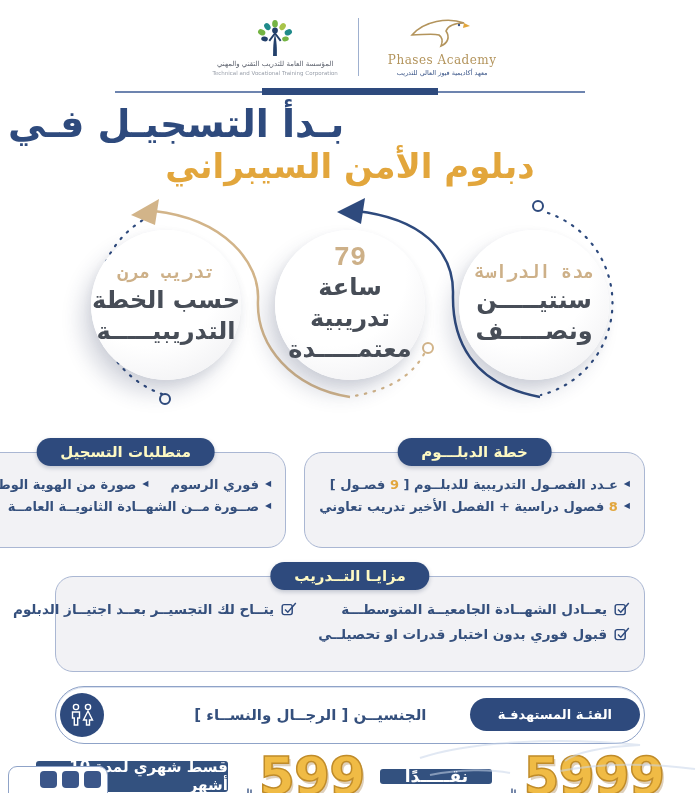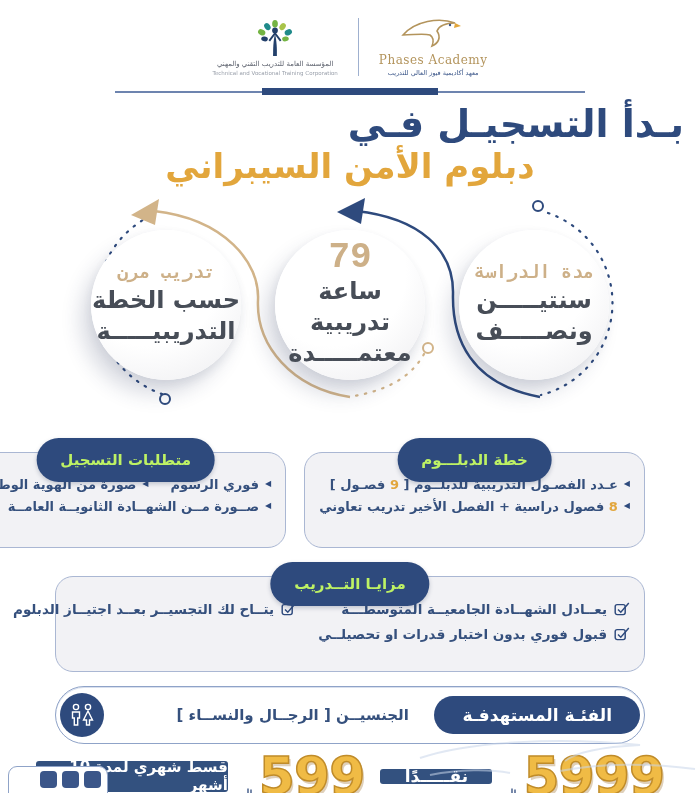--- a/index.html
+++ b/index.html
@@ -3,73 +3,73 @@
 <meta charset="utf-8">
 <style>
   html,body{margin:0;padding:0;background:#e8e8e8;}
   .poster{
     width:700px;height:793px;position:relative;overflow:hidden;
     background:#ffffff;margin:0 auto;direction:rtl;
     font-family:"DejaVu Sans", sans-serif;color:#2e4a7d;
   }
   
   .logos{display:flex;direction:ltr;justify-content:center;align-items:center;gap:20px;padding-top:8px;height:78px;}
-  .logo{display:flex;flex-direction:column;align-items:center;gap:2px;}
+  .logo{display:flex;flex-direction:column;align-items:center;gap:2px;margin-left:9px;}
   .logo-sub{font-size:7px;color:#5a5f6b;line-height:1.2;text-align:center;}
   .logo-sub-en{font-size:5.5px;color:#9aa0ab;}
   .logo-divider{width:1px;height:58px;background:#9fb0cf;}
   .phases-name{font-family:"DejaVu Serif", serif;font-size:12px;color:#b3945c;letter-spacing:.5px;}
   .phases-sub{font-size:6.5px;color:#3b5689;}
   
   .rule{position:relative;height:7px;margin:2px 115px 0;}
   .rule .thin{position:absolute;top:3px;left:0;right:0;height:2px;background:#6d84af;}
   .rule .thick{position:absolute;top:0;left:50%;transform:translateX(-50%);width:176px;height:7px;background:#2e4a7d;}
   
-  .title{margin:8px 16px 0;text-align:right;font-size:38px;font-weight:800;color:#2e4a7d;line-height:1.15;}
+  .title{margin:8px 8px 0;text-align:left;font-size:38px;font-weight:800;color:#2e4a7d;line-height:1.15;}
   .subtitle{margin:0;text-align:center;font-size:34px;font-weight:800;color:#e2a63c;line-height:1.15;}
   
   .circles-wrap{position:relative;height:226px;margin-top:4px;}
   .circles-deco{position:absolute;inset:0;}
   .circles{position:relative;display:flex;flex-direction:row;justify-content:center;gap:34px;padding-top:40px;}
   .circle{
     width:150px;height:150px;border-radius:50%;
     background:radial-gradient(circle at 38% 28%, #ffffff 52%, #ececef 100%);
     box-shadow:-10px 14px 20px rgba(45,58,92,.18), 0 4px 10px rgba(45,58,92,.08);
     display:flex;flex-direction:column;align-items:center;justify-content:center;
     text-align:center;line-height:1.3;
   }
   .circle .heading{color:#cdb088;font-weight:800;font-size:18px;font-family:Liberation Mono, monospace;}
-  .circle .heading.big{font-size:36px;line-height:1;}
+  .circle .heading.big{font-size:27px;line-height:1;}
   .circle .line{color:#474d57;font-weight:700;font-size:24px;}
   
   .boxes{display:flex;gap:18px;margin:36px 55px 0;}
   .box{
     position:relative;flex:1;background:#f2f2f5;border:1.5px solid #aab7d3;
     border-radius:18px;padding:24px 14px 12px;min-height:58px;
   }
   .box-pill{
     position:absolute;top:-15px;left:50%;transform:translateX(-50%);
-    background:#2e4a7d;color:#bef264;border-radius:999px;padding:13px 24px;
+    background:#2e4a7d;color:#fef9c3;border-radius:999px;padding:5px 24px;
     font-size:15px;font-weight:700;white-space:nowrap;box-shadow:0 2px 4px rgba(45,58,92,.25);
   }
   .list{display:flex;flex-direction:column;gap:7px;align-items:flex-start;}
   .list-row{display:flex;gap:22px;flex-wrap:nowrap;}
   .list-item{display:flex;align-items:center;gap:6px;font-size:13px;font-weight:700;color:#35507d;white-space:nowrap;}
   .bullet{font-size:8px;color:#2e4a7d;line-height:1;}
   .num{color:#e2a63c;font-weight:800;}
   .benefits{margin:28px 55px 0;}
   .benefit-item{display:flex;align-items:flex-start;gap:7px;font-size:13.5px;font-weight:700;color:#35507d;white-space:nowrap;}
   .benefits .list{gap:9px;}
   .benefits .list-row{gap:44px;}
   
   .audience{
     margin:14px 55px 0;height:48px;border:1.5px solid #8fa3c8;border-radius:999px;
     background:#fff;display:flex;align-items:center;padding:4px;box-shadow:0 1px 0 #d9e0ee inset;
   }
-  .audience-pill{background:#2e4a7d;color:#fff;border-radius:999px;padding:9px 28px;font-size:17px;font-weight:700;white-space:nowrap;}
+  .audience-pill{background:#2e4a7d;color:#fff;border-radius:999px;padding:9px 28px;font-size:13px;font-weight:700;white-space:nowrap;}
   .audience-value{flex:1;text-align:center;font-size:15px;font-weight:700;color:#35507d;margin-left:47px;}
   .genders{width:44px;height:44px;border-radius:50%;background:#2e4a7d;display:flex;align-items:center;justify-content:center;flex:0 0 auto;}
   
   .pricing{display:flex;align-items:center;justify-content:center;gap:16px;margin:8px 20px 0;}
   .amount{display:flex;align-items:flex-end;gap:3px;}
   .digits{
     font-size:52px;font-weight:800;line-height:.95;color:#f0bb45;
     -webkit-text-stroke:1.5px #c08c2a;
     text-shadow:2px 3px 0 rgba(150,100,25,.30);
     letter-spacing:-1px;

